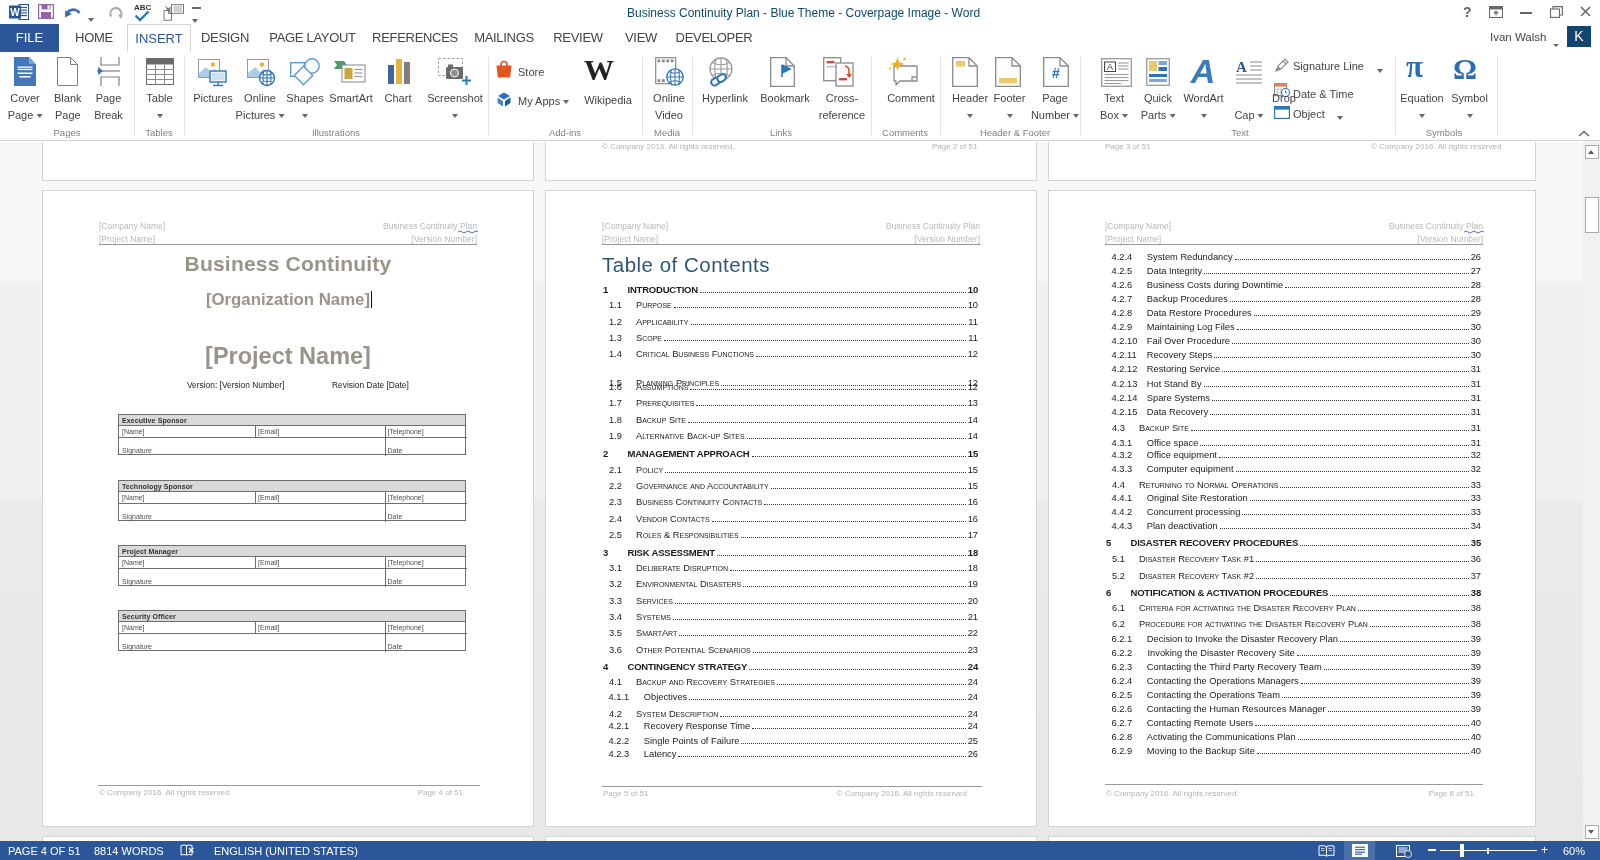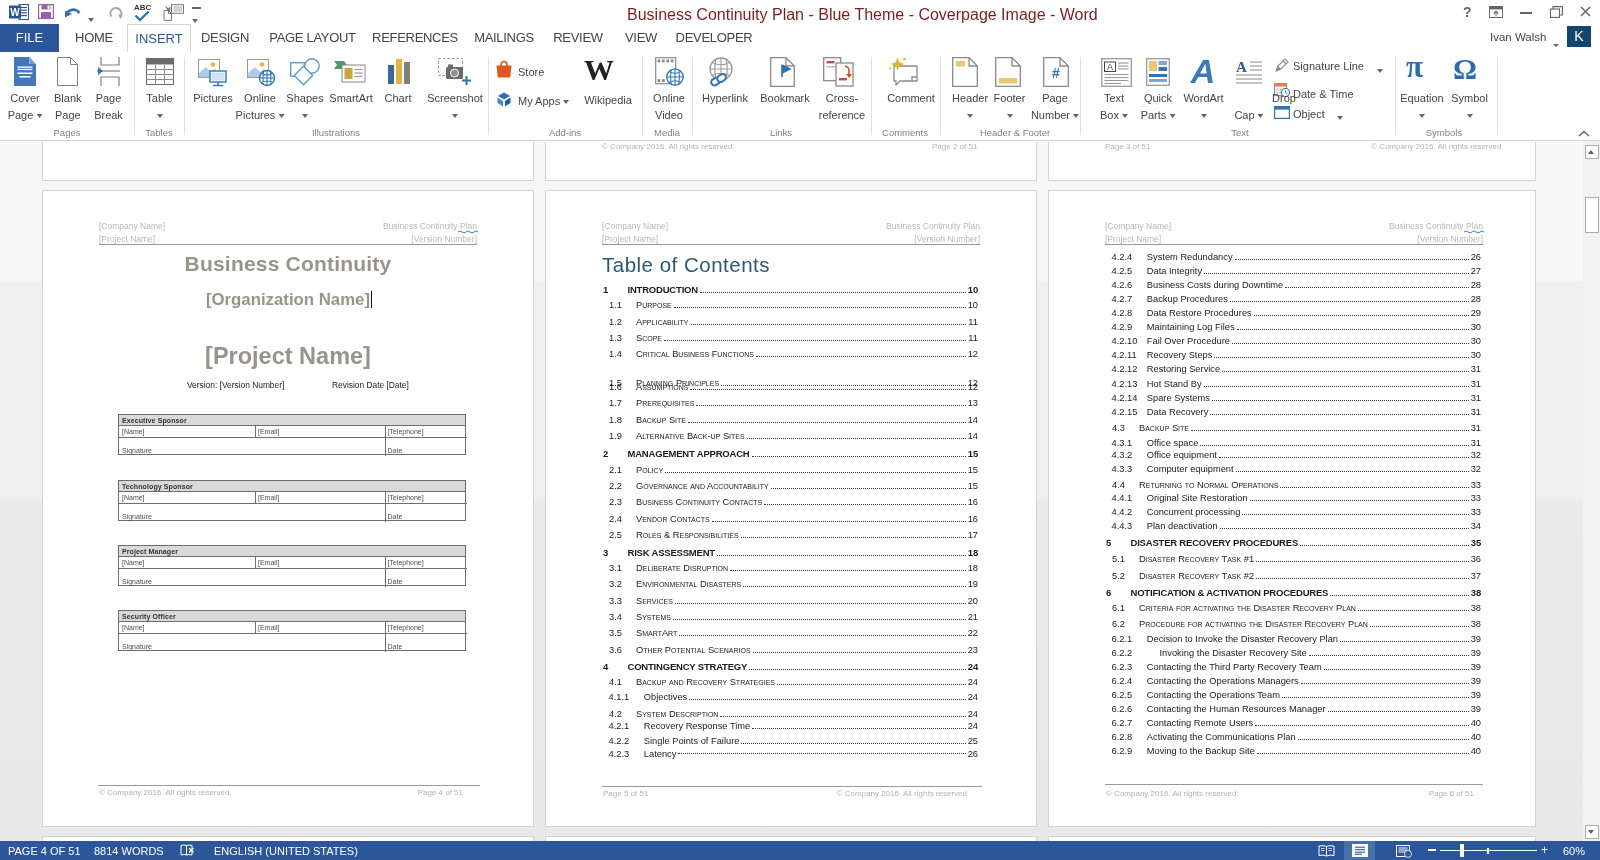--- a/index.html
+++ b/index.html
@@ -62,21 +62,21 @@
       <line x1="10.5" y1="3" x2="19" y2="3"></line>
       <line x1="10.5" y1="5" x2="19" y2="5"></line>
       <line x1="10.5" y1="7" x2="19" y2="7"></line>
     </g>
  <path d="M0.8 5.5 L5.5 5.5 L5.5 2.5 L8.8 6.5 L5.5 10.5 L5.5 7.5" fill="#777" transform="translate(0,-2) rotate(40 4 6)"></path>
  <path d="M1 6.5 L1 16.3 L8.5 16.3 L8.5 9.5 L5.5 6.5 Z" fill="#fff" stroke="#777" stroke-width="1"></path>
  <path d="M5.5 6.5 L5.5 9.5 L8.5 9.5" fill="none" stroke="#777" stroke-width="1"></path>
 </svg>
 <div class="ab" style="left:192px;top:7px;width:9px;height:1.6px;background:#666"></div>
 <div class="ab" style="left:192px;top:11px"><span class="car" style="border-top-color:#666"></span></div>
-<div class="ab" style="left:627px;top:6px;width:346px;text-align:center;font-size:16px;color:#7f1d1d;white-space:nowrap;">Business Continuity Plan - Blue Theme - Coverpage Image - Word</div>
+<div class="ab" style="left:627px;top:6px;width:346px;text-align:center;font-size:12px;color:#0c4a6e;white-space:nowrap;">Business Continuity Plan - Blue Theme - Coverpage Image - Word</div>
 <div class="ab" style="left:1463px;top:4px;font-size:14px;font-weight:bold;color:#666;">?</div>
 <svg class="ab" style="left:1489px;top:6px" width="14" height="12" viewBox="0 0 14 12">
  <rect x="0.5" y="0.5" width="13" height="11" fill="none" stroke="#666" stroke-width="1"></rect>
  <rect x="1" y="1" width="12" height="2.4" fill="#666"></rect>
  <path d="M7 9.5 L7 5.8 M4.8 7.5 L7 5.3 L9.2 7.5" fill="none" stroke="#666" stroke-width="1.1"></path>
 </svg>
 <div class="ab" style="left:1520px;top:12px;width:12px;height:1.6px;background:#666"></div>
 <svg class="ab" style="left:1550px;top:6px" width="13" height="12" viewBox="0 0 13 12">
  <rect x="0.5" y="3" width="9" height="8.4" fill="#fff" stroke="#666" stroke-width="1.1"></rect>
  <path d="M3 3 L3 0.6 L12.4 0.6 L12.4 9 L9.6 9" fill="none" stroke="#666" stroke-width="1.1"></path>
@@ -635,21 +635,21 @@
     <span class="t">Recovery Response Time</span>
     <span class="d"></span>
     <span class="p" style="">24</span>
   </div>
 <div class="tr trU" style="left:608.5px;top:736.0px;width:369.5px;">
     <span class="n" style="width:35.3px;font-variant:normal;">4.2.2</span>
     <span class="t">Single Points of Failure</span>
     <span class="d"></span>
     <span class="p" style="">25</span>
   </div>
-<div class="tr trU" style="left:608.5px;top:749.1px;width:369.5px;align-items:center;">
+<div class="tr trU" style="left:608.5px;top:749.1px;width:369.5px;">
     <span class="n" style="width:35.3px;font-variant:normal;">4.2.3</span>
     <span class="t">Latency</span>
     <span class="d"></span>
     <span class="p" style="">26</span>
   </div>
 <div class="ab" style="left:602px;top:786px;width:380px;height:1px;background:#999;"></div>
 <div class="ftr" style="left:603px;top:790px;">Page 5 of 51</div>
 <div class="ftr" style="left:967px;top:790px;transform:translateX(-100%);">© Company 2016. All rights reserved</div>
 
 <div class="pg" style="left:1048px;top:190px;width:488px;height:637px;"></div>
@@ -815,21 +815,21 @@
     <span class="d"></span>
     <span class="p" style="">38</span>
   </div>
 <div class="tr trU" style="left:1111.5px;top:633.7px;width:369.5px;">
     <span class="n" style="width:35.3px;font-variant:normal;">6.2.1</span>
     <span class="t">Decision to Invoke the Disaster Recovery Plan</span>
     <span class="d"></span>
     <span class="p" style="">39</span>
   </div>
 <div class="tr trU" style="left:1111.5px;top:647.8px;width:369.5px;">
-    <span class="n" style="width:48px;font-variant:normal;">6.2.2</span>
+    <span class="n" style="width:36px;font-variant:normal;">6.2.2</span>
     <span class="t">Invoking the Disaster Recovery Site</span>
     <span class="d"></span>
     <span class="p" style="">39</span>
   </div>
 <div class="tr trU" style="left:1111.5px;top:661.8px;width:369.5px;">
     <span class="n" style="width:35.3px;font-variant:normal;">6.2.3</span>
     <span class="t">Contacting the Third Party Recovery Team</span>
     <span class="d"></span>
     <span class="p" style="">39</span>
   </div>

